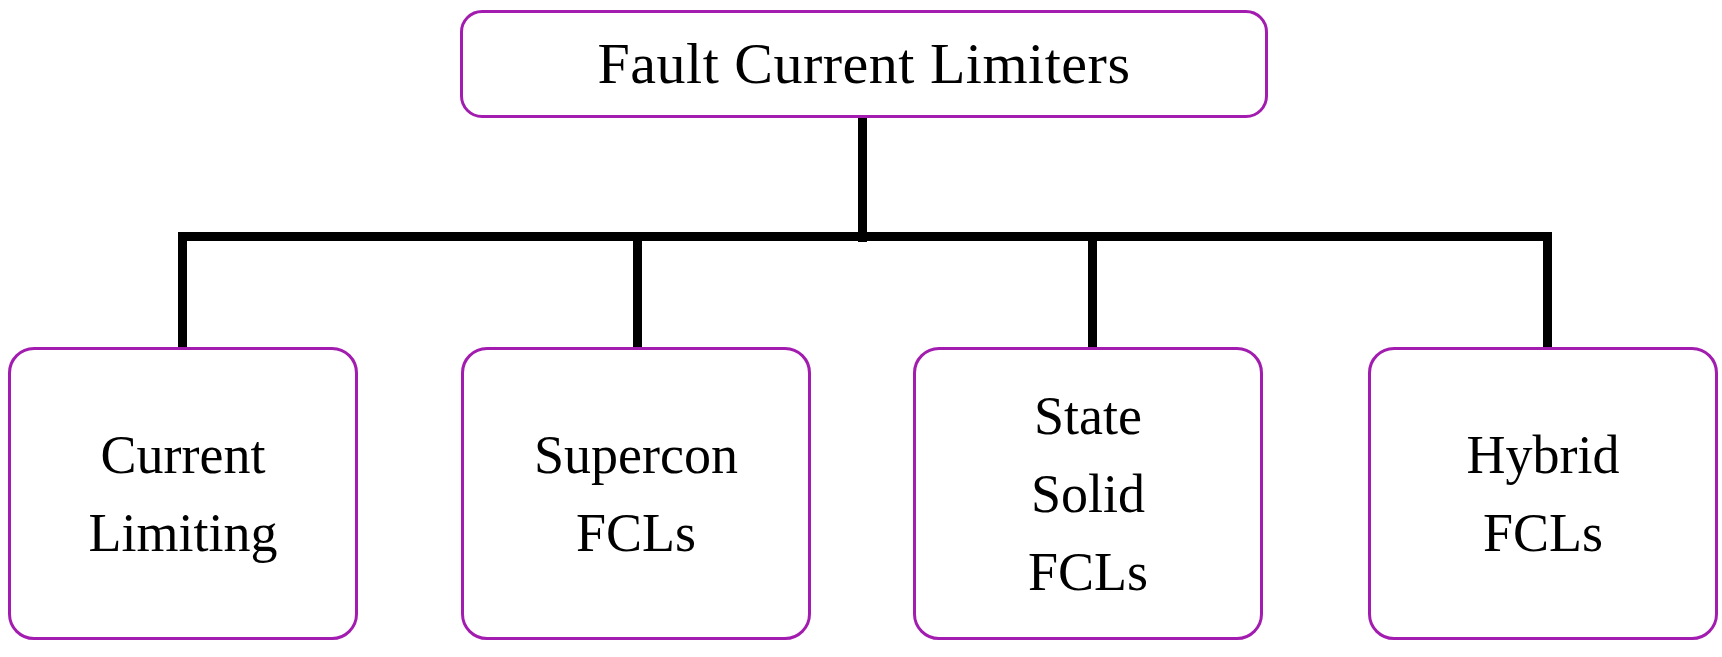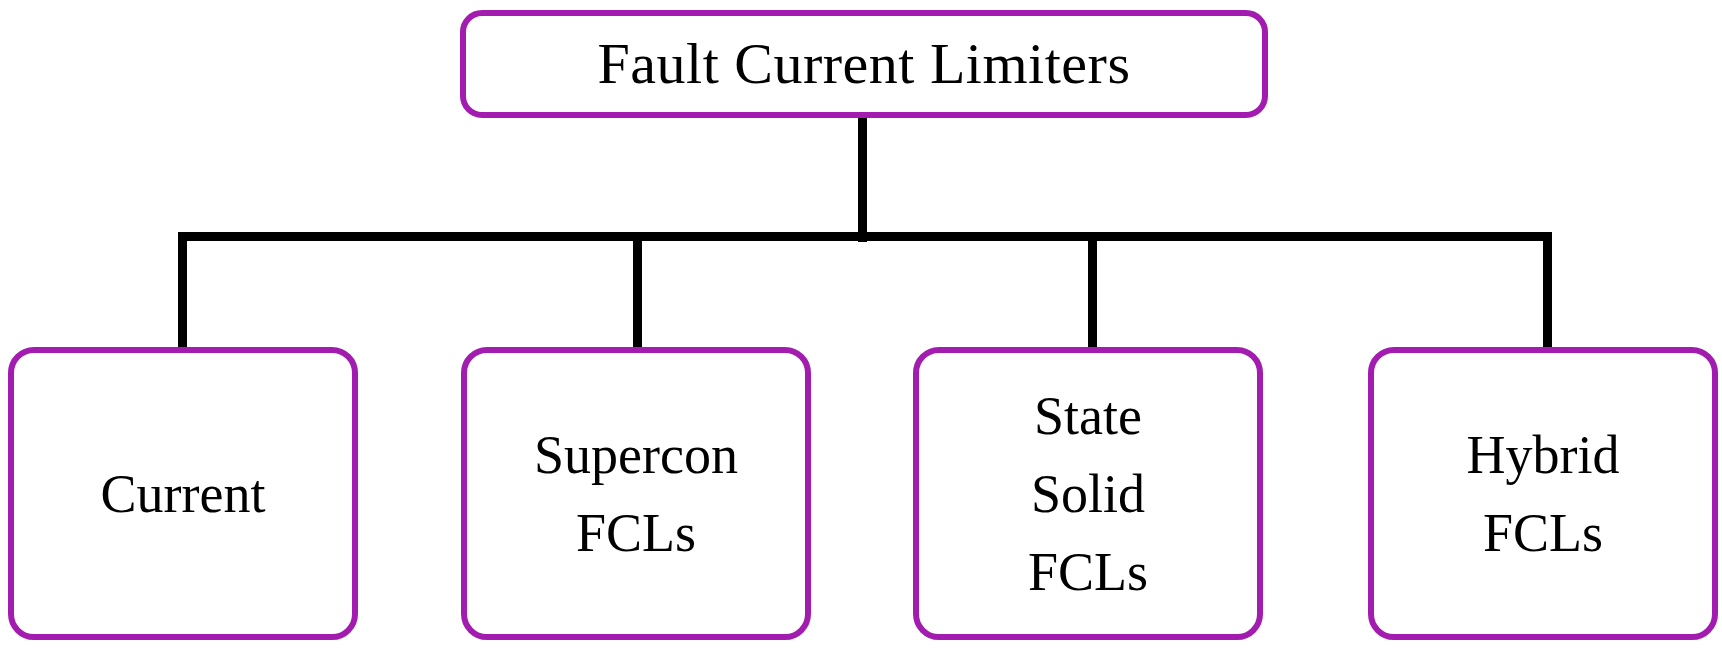--- a/index.html
+++ b/index.html
@@ -16,21 +16,21 @@
     overflow: hidden;
     font-family: "Liberation Serif", "DejaVu Serif", serif;
     color: #000000;
   }
 
   
   .node {
     position: absolute;
     box-sizing: border-box;
     background: #ffffff;
-    border: 6px solid #a21caf;
+    border: 3px solid #a21caf;
     border-radius: 26px;
     display: flex;
     flex-direction: column;
     align-items: center;
     justify-content: center;
     text-align: center;
     z-index: 3;
   }
 
   .node-root {
@@ -105,20 +105,21 @@
 
   <div class="connector connector-v" id="stem-root"></div>
   <div class="connector connector-h" id="bus-horizontal"></div>
   <div class="connector connector-v drop" id="drop-1"></div>
   <div class="connector connector-v drop" id="drop-2"></div>
   <div class="connector connector-v drop" id="drop-3"></div>
   <div class="connector connector-v drop" id="drop-4"></div>
 
   <div class="node node-child" id="node-child-1">
     <span class="node-line">Current</span>
+    <span class="node-line">Limiting</span>
   </div>
 
   <div class="node node-child" id="node-child-2">
     <span class="node-line">Supercon</span>
     <span class="node-line">FCLs</span>
   </div>
 
   <div class="node node-child" id="node-child-3">
     <span class="node-line">State</span>
     <span class="node-line">Solid</span>

